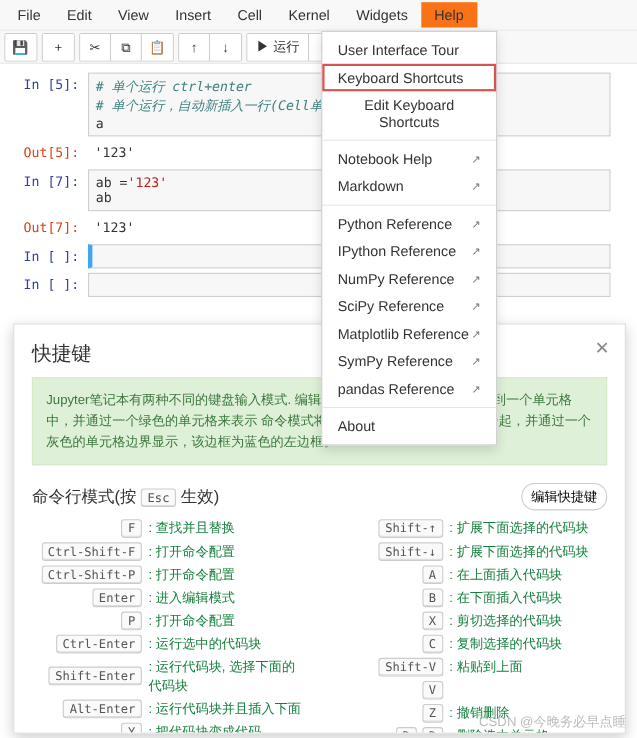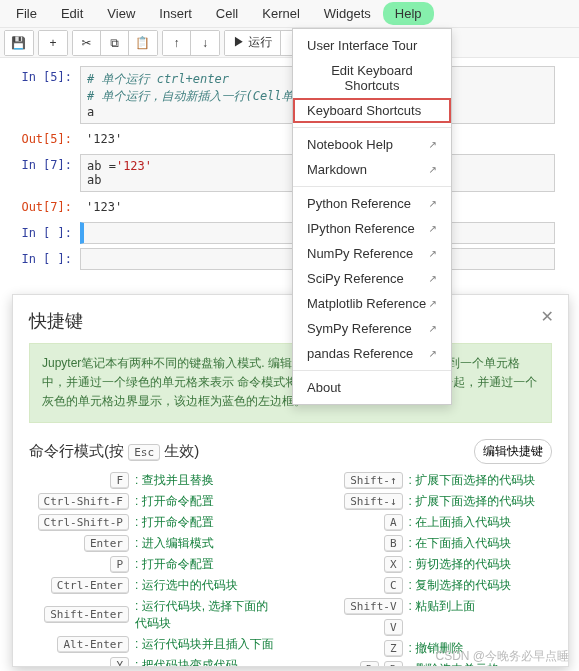--- a/index.html
+++ b/index.html
@@ -1,19 +1,19 @@
 <!DOCTYPE html>
 <html><head>
 <meta charset="utf-8">
 <style>
   * { box-sizing: border-box; margin: 0; padding: 0; }
   body { font-family: "Helvetica Neue", Helvetica, Arial, sans-serif; font-size: 13px; color: #333; background: #fff; width: 579px; height: 671px; overflow: hidden; position: relative; }
   .menubar { display: flex; border-bottom: 1px solid #e7e7e7; background: #f8f8f8; height: 28px; align-items: center; padding: 0 4px; }
   .menubar .mitem { padding: 4px 12px; cursor: pointer; }
-  .menubar .mitem.open { background: #86efac; border-radius: 10px; }
+  .menubar .mitem.open { background: #f97316; }
   .toolbar { display: flex; align-items: center; height: 30px; padding: 2px 4px; border-bottom: 1px solid #e7e7e7; background: #f8f8f8; gap: 0; }
   .tb-group { display: flex; border: 1px solid #ccc; border-radius: 2px; margin-right: 4px; }
   .tb-btn { width: 28px; height: 24px; display: flex; align-items: center; justify-content: center; font-size: 12px; border-right: 1px solid #ccc; background: #fff; color: #333; }
   .tb-btn:last-child { border-right: none; }
   .tb-btn.text { width: auto; padding: 0 8px; }
   .tb-select { height: 24px; border: 1px solid #ccc; background: #fff; padding: 0 6px; display: flex; align-items: center; font-size: 12px; }
   .notebook { padding: 6px 16px 0 0; }
   .cell { display: flex; padding: 2px 8px; }
   .prompt { width: 72px; text-align: right; font-family: monospace; font-size: 12px; padding: 4px 8px 4px 0; flex-shrink: 0; }
   .prompt.in { color: #303F9F; }
@@ -120,25 +120,25 @@
     <div class="cell">
       <div class="prompt in">In [ ]:</div>
       <div class="cell-body code-body empty"></div>
     </div>
   </div>
 
 <div class="dropdown">
     <div class="dd-item">
       <span>User Interface Tour</span>
     </div>
-    <div class="dd-item">
-      <span>Edit Keyboard Shortcuts</span>
-    </div>
     <div class="dd-item hl">
       <span>Keyboard Shortcuts</span>
+    </div>
+    <div class="dd-item">
+      <span>Edit Keyboard Shortcuts</span>
     </div>
     <div class="dd-sep"></div>
     <div class="dd-item">
       <span>Notebook Help</span>
       <span class="ext-icon">↗</span>
     </div>
     <div class="dd-item">
       <span>Markdown</span>
       <span class="ext-icon">↗</span>
     </div>

